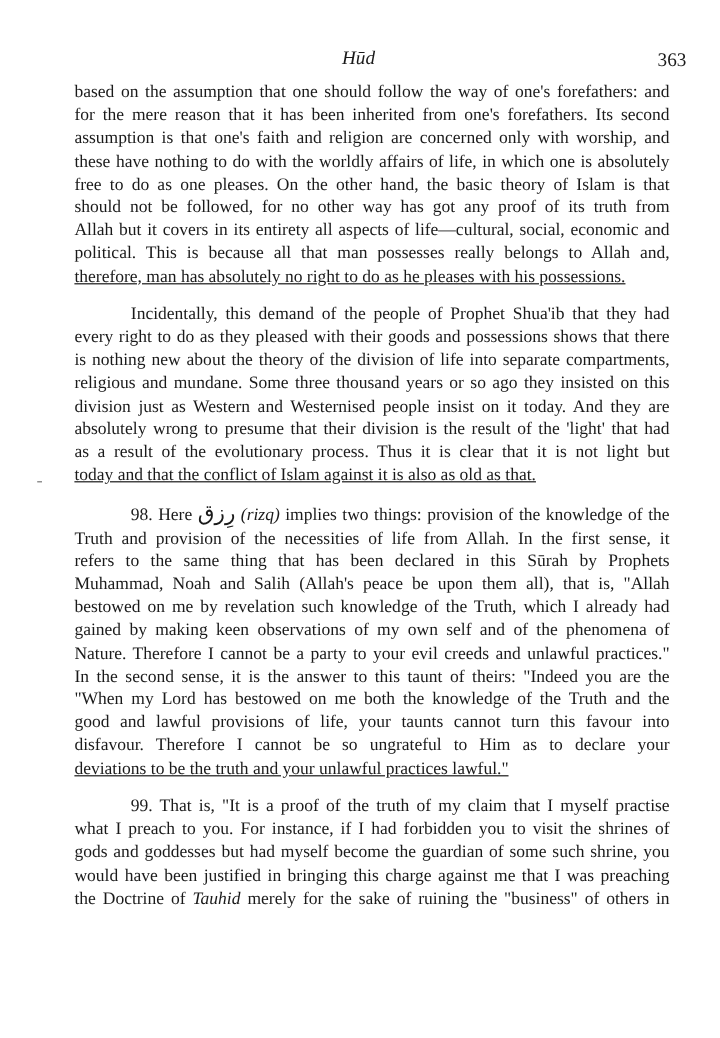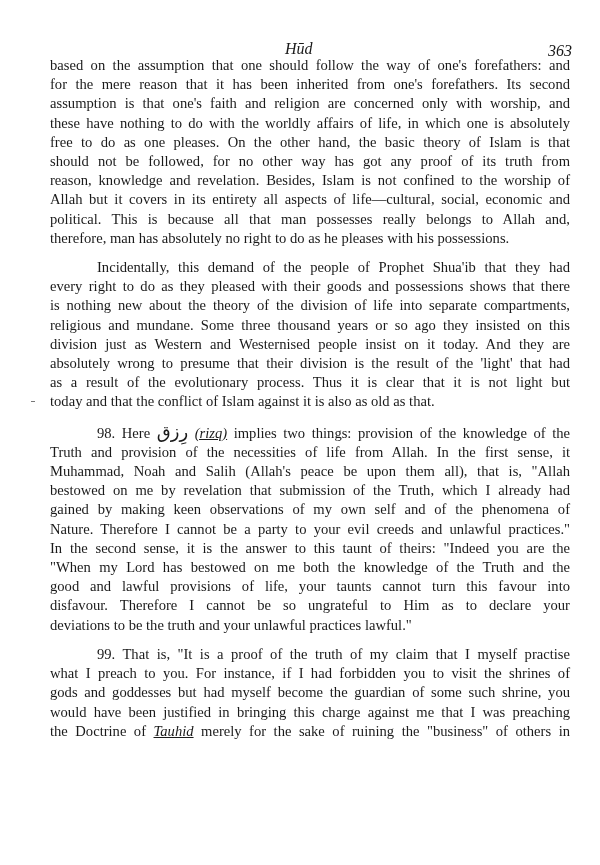--- a/index.html
+++ b/index.html
@@ -2,71 +2,71 @@
 <html><head>
   <meta charset="utf-8">
   <style>
     html, body { margin: 0; padding: 0; }
     body {
       width: 600px; height: 865px; background: #ffffff; position: relative; overflow: hidden;
       font-family: "Liberation Serif", "DejaVu Serif", serif; color: #1a1a1a;
     }
     .header { position: absolute; top: 20px; left: 0; width: 576px; height: 30px; }
     .running-title { position: absolute; left: 285px; top: 20px; font-style: italic; font-size: 16px; }
-    .page-number { position: absolute; left: 548px; top: 22px; font-size: 16px; font-weight: normal; font-style: italic; }
+    .page-number { position: absolute; left: 548px; top: 22px; font-size: 16px; font-weight: normal; }
     .content { position: absolute; left: 50px; top: 56px; width: 520px; }
-    p { margin: 0; font-size: 14.6px; line-height: 19.2px; text-align: justify; text-align-last: left; }
+    p { margin: 12px; font-size: 14.6px; line-height: 19.2px; text-align: justify; text-align-last: left; }
     p + p { margin-top: 10px; }
     .p-lines span.line { display: block; text-align: justify; text-align-last: justify; white-space: nowrap; }
-    .p-lines span.line.last { text-align-last: left; }
+    .p-lines span.line.last { text-align-last: left; text-decoration: underline; }
     .arabic { font-family: "DejaVu Sans", sans-serif; font-size: 18px; }
     .stray-mark { position: absolute; left: 31px; top: 401px; width: 4px; height: 1px; background: #777; }
-    i { font-style: italic; text-decoration: underline; }
+    i { font-style: italic; }
   </style>
 </head>
 <body>
 
 <div class="header">
   <span class="running-title">Hūd</span>
   <span class="page-number">363</span>
 </div>
 
 <div class="stray-mark"></div>
 
 <div class="content">
 
   <p class="p-lines">
     <span class="line">based on  the assumption that one should follow the way of one's forefathers: and</span>
     <span class="line">for the mere reason that it has been inherited from one's forefathers. Its second</span>
     <span class="line">assumption is that one's faith and religion are concerned only with worship, and</span>
     <span class="line">these have nothing to do with the worldly affairs of life, in which one is absolutely</span>
     <span class="line">free to do as one pleases. On the other hand, the basic theory of Islam is that</span>
     <span class="line">should not be followed, for no other way has got any proof of its truth from</span>
-    <span class="line">reason, knowledge and revelation. Besides, Islam is not confined to the worship of</span>
     <span class="line">Allah but it covers in its entirety all aspects of life—cultural, social, economic and</span>
     <span class="line">political. This is because all that man possesses really belongs to Allah and,</span>
     <span class="line last">therefore, man has absolutely no right to do as he pleases with his possessions.</span>
   </p>
 
   <p class="p-lines">
     <span class="line" style="padding-left:47px">Incidentally, this demand of the people of Prophet Shua'ib that they had</span>
     <span class="line">every right to do as they pleased with their goods and possessions shows that there</span>
     <span class="line">is nothing new about the theory of the division of life into separate compartments,</span>
     <span class="line">religious and mundane. Some three thousand years or so ago they insisted on this</span>
     <span class="line">division just as Western and Westernised people insist on it today. And they are</span>
     <span class="line">absolutely wrong to presume that their division is the result of the 'light' that had</span>
     <span class="line">as a result of the evolutionary process. Thus it is clear that it is not light but</span>
     <span class="line last">today and that the conflict of Islam against it is also as old as that.</span>
   </p>
 
   <p class="p-lines">
     <span class="line" style="padding-left:47px"><span>98.  Here </span><span class="arabic" dir="rtl">رِزق</span> <i>(rizq)</i><span> implies two things: provision of the knowledge of the</span></span>
     <span class="line">Truth and provision of the necessities of life from Allah. In the first sense, it</span>
+    <span class="line">refers to the same thing that has been declared in this Sūrah by Prophets</span>
     <span class="line">Muhammad, Noah and Salih (Allah's peace be upon them all), that is, "Allah</span>
-    <span class="line">bestowed on me by revelation that submission of the Truth, which I already had</span>
+    <span class="line">bestowed on me by revelation such knowledge of the Truth, which I already had</span>
     <span class="line">gained by making keen observations of my own self and of the phenomena of</span>
     <span class="line">Nature. Therefore I cannot be a party to your evil creeds and unlawful practices."</span>
     <span class="line">In the second sense, it is the answer to this taunt of theirs: "Indeed you are the</span>
     <span class="line">"When my Lord has bestowed on me both the knowledge of the Truth and the</span>
     <span class="line">good and lawful provisions of life, your taunts cannot turn this favour into</span>
     <span class="line">disfavour. Therefore I cannot be so ungrateful to Him as to declare your</span>
     <span class="line last">deviations to be the truth and your unlawful practices lawful."</span>
   </p>
 
   <p class="p-lines">

